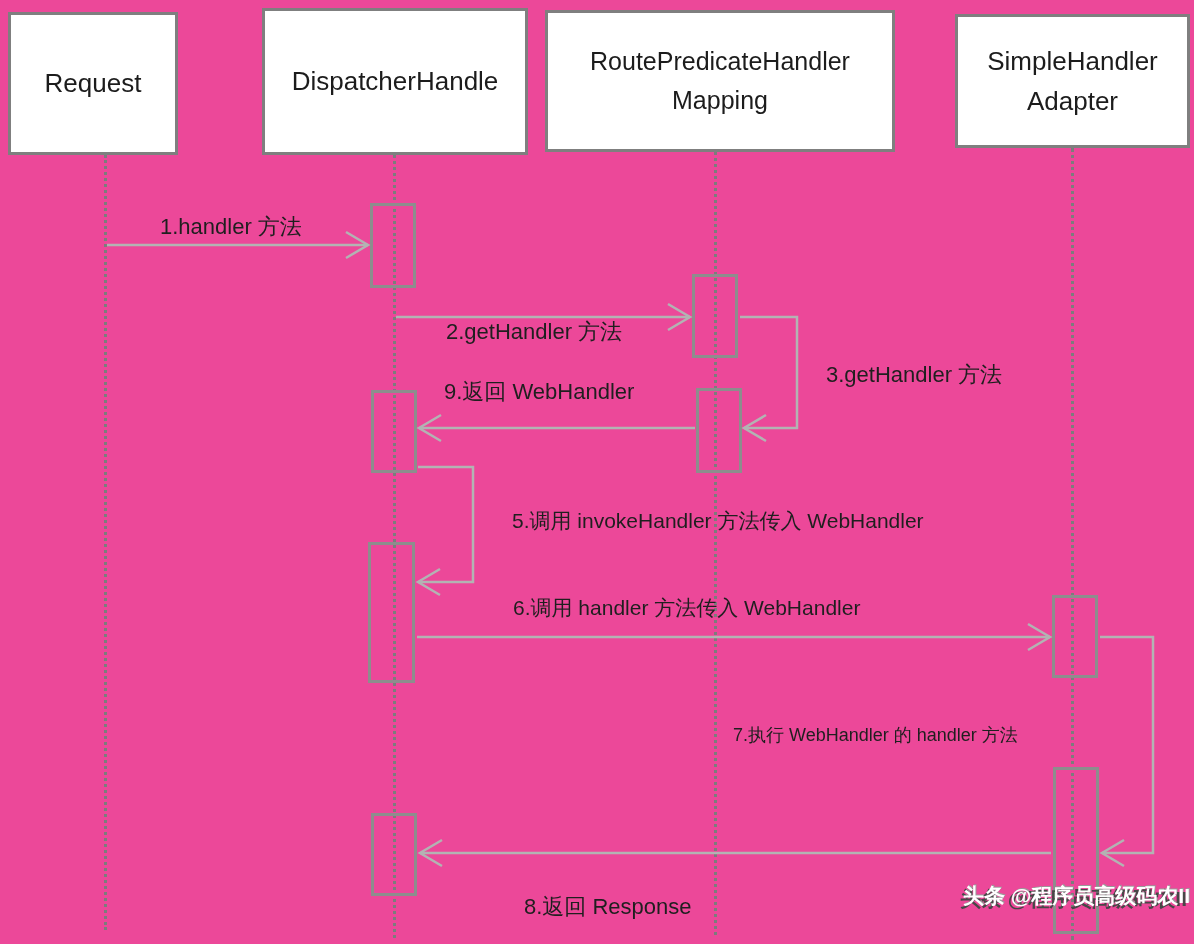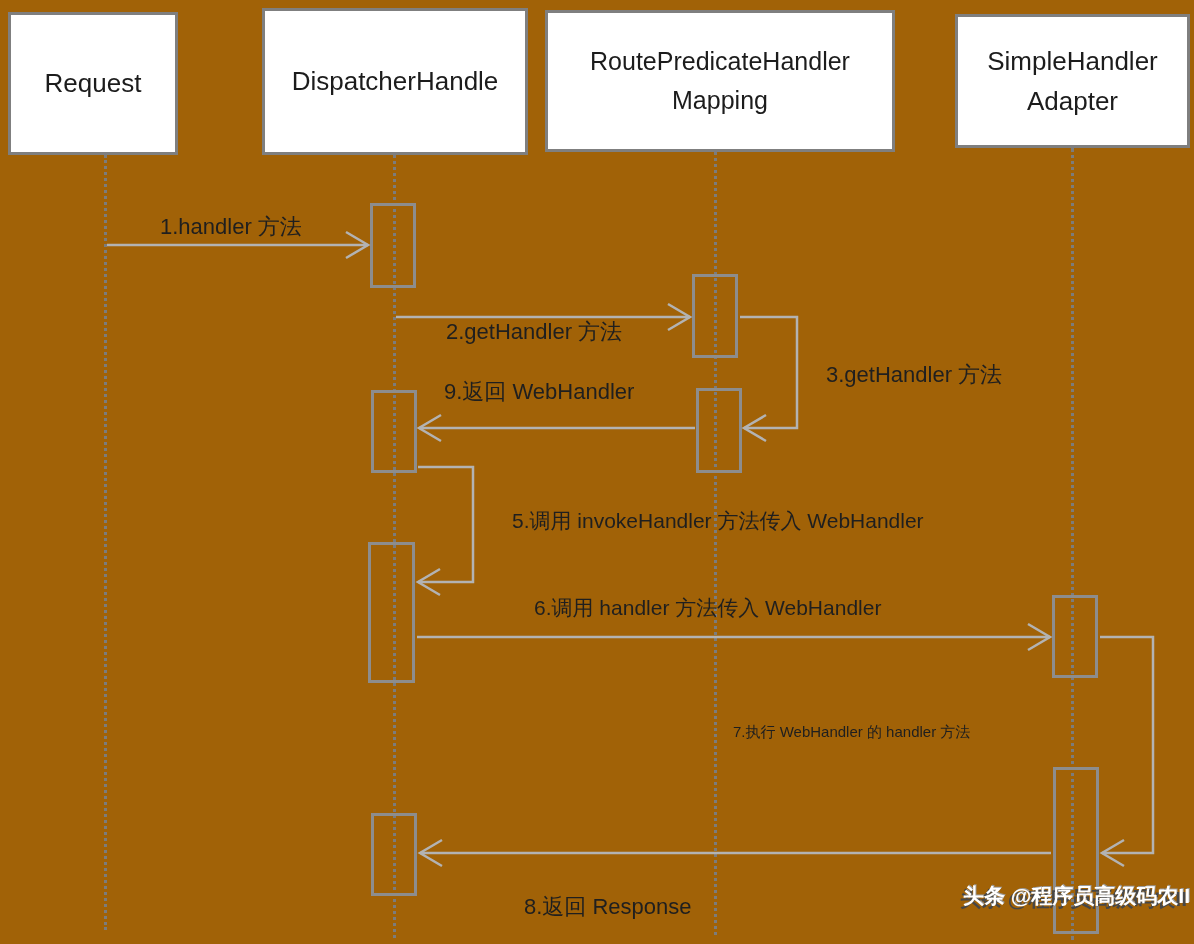--- a/index.html
+++ b/index.html
@@ -1,20 +1,20 @@
 <!DOCTYPE html>
 <html><head>
 <meta charset="utf-8">
 <style>
   html, body { margin: 0; padding: 0; background: #ffffff; }
   #canvas {
     position: relative;
     width: 1194px;
     height: 944px;
-    background: #a16207;
+    background: #ec4899;
     overflow: hidden;
     font-family: "Liberation Sans", "DejaVu Sans", sans-serif;
     color: #1f1f1f;
   }
   .actor-box {
     position: absolute;
     box-sizing: border-box;
     border: 3px solid #7f7f7f;
     background: #ffffff;
     display: flex;
@@ -142,19 +142,19 @@
       <line x1="1051" y1="853" x2="420" y2="853"></line>
       <polyline points="442,840 420,853 442,866"></polyline>
     </g>
   </svg>
 
   <div class="msg-label" style="left:160px; top:212px; font-size:22px;">1.handler 方法</div>
   <div class="msg-label" style="left:446px; top:273px; font-size:22px;margin-top:44px;">2.getHandler 方法</div>
   <div class="msg-label" style="left:826px; top:360px; font-size:22px;">3.getHandler 方法</div>
   <div class="msg-label" style="left:444px; top:377px; font-size:22px;">9.返回 WebHandler</div>
   <div class="msg-label" style="left:512px; top:507px;">5.调用 invokeHandler 方法传入 WebHandler</div>
-  <div class="msg-label" style="left:534px; top:594px;">6.调用 handler 方法传入 WebHandler</div>
-  <div class="msg-label" style="left:733px; top:723px; font-size:15px;">7.执行 WebHandler 的 handler 方法</div>
+  <div class="msg-label" style="left:513px; top:594px;">6.调用 handler 方法传入 WebHandler</div>
+  <div class="msg-label" style="left:733px; top:723px; font-size:18px;">7.执行 WebHandler 的 handler 方法</div>
   <div class="msg-label" style="left:508px; top:892px; font-size:22px;margin-left:16px;">8.返回 Response</div>
 
   <div class="watermark">头条 @程序员高级码农II</div>
 
 </div>
 
 </body></html>

